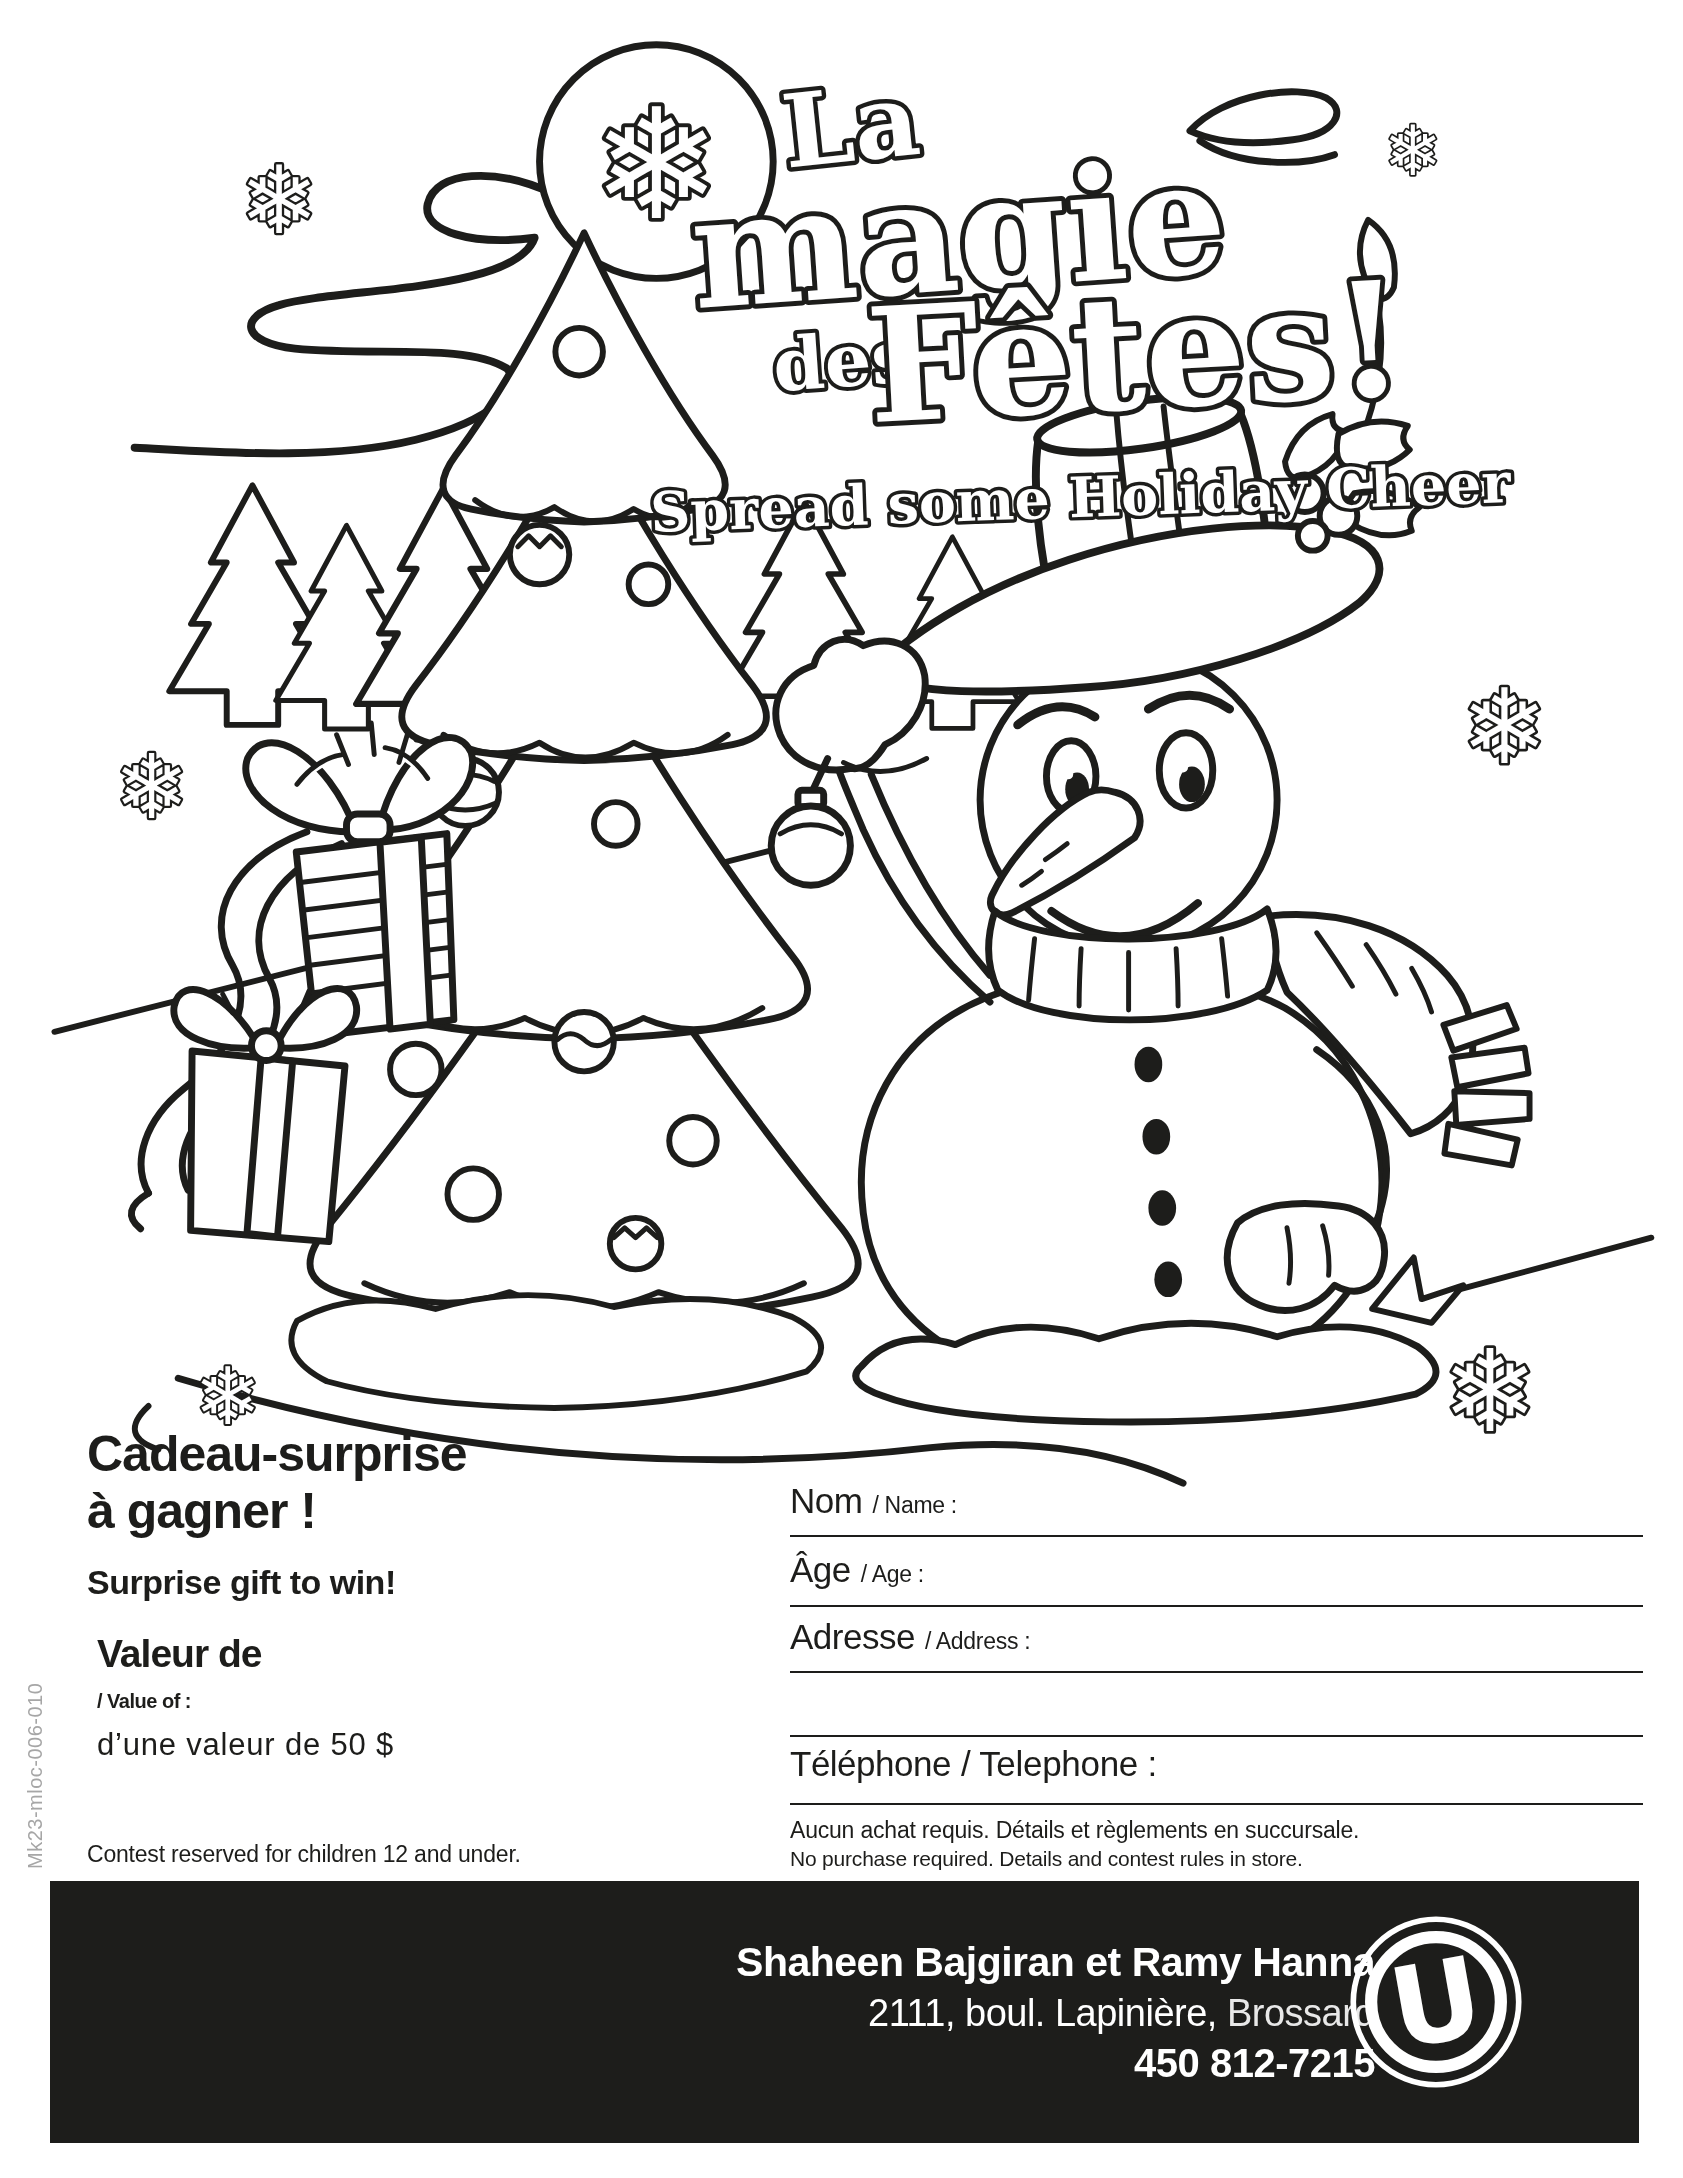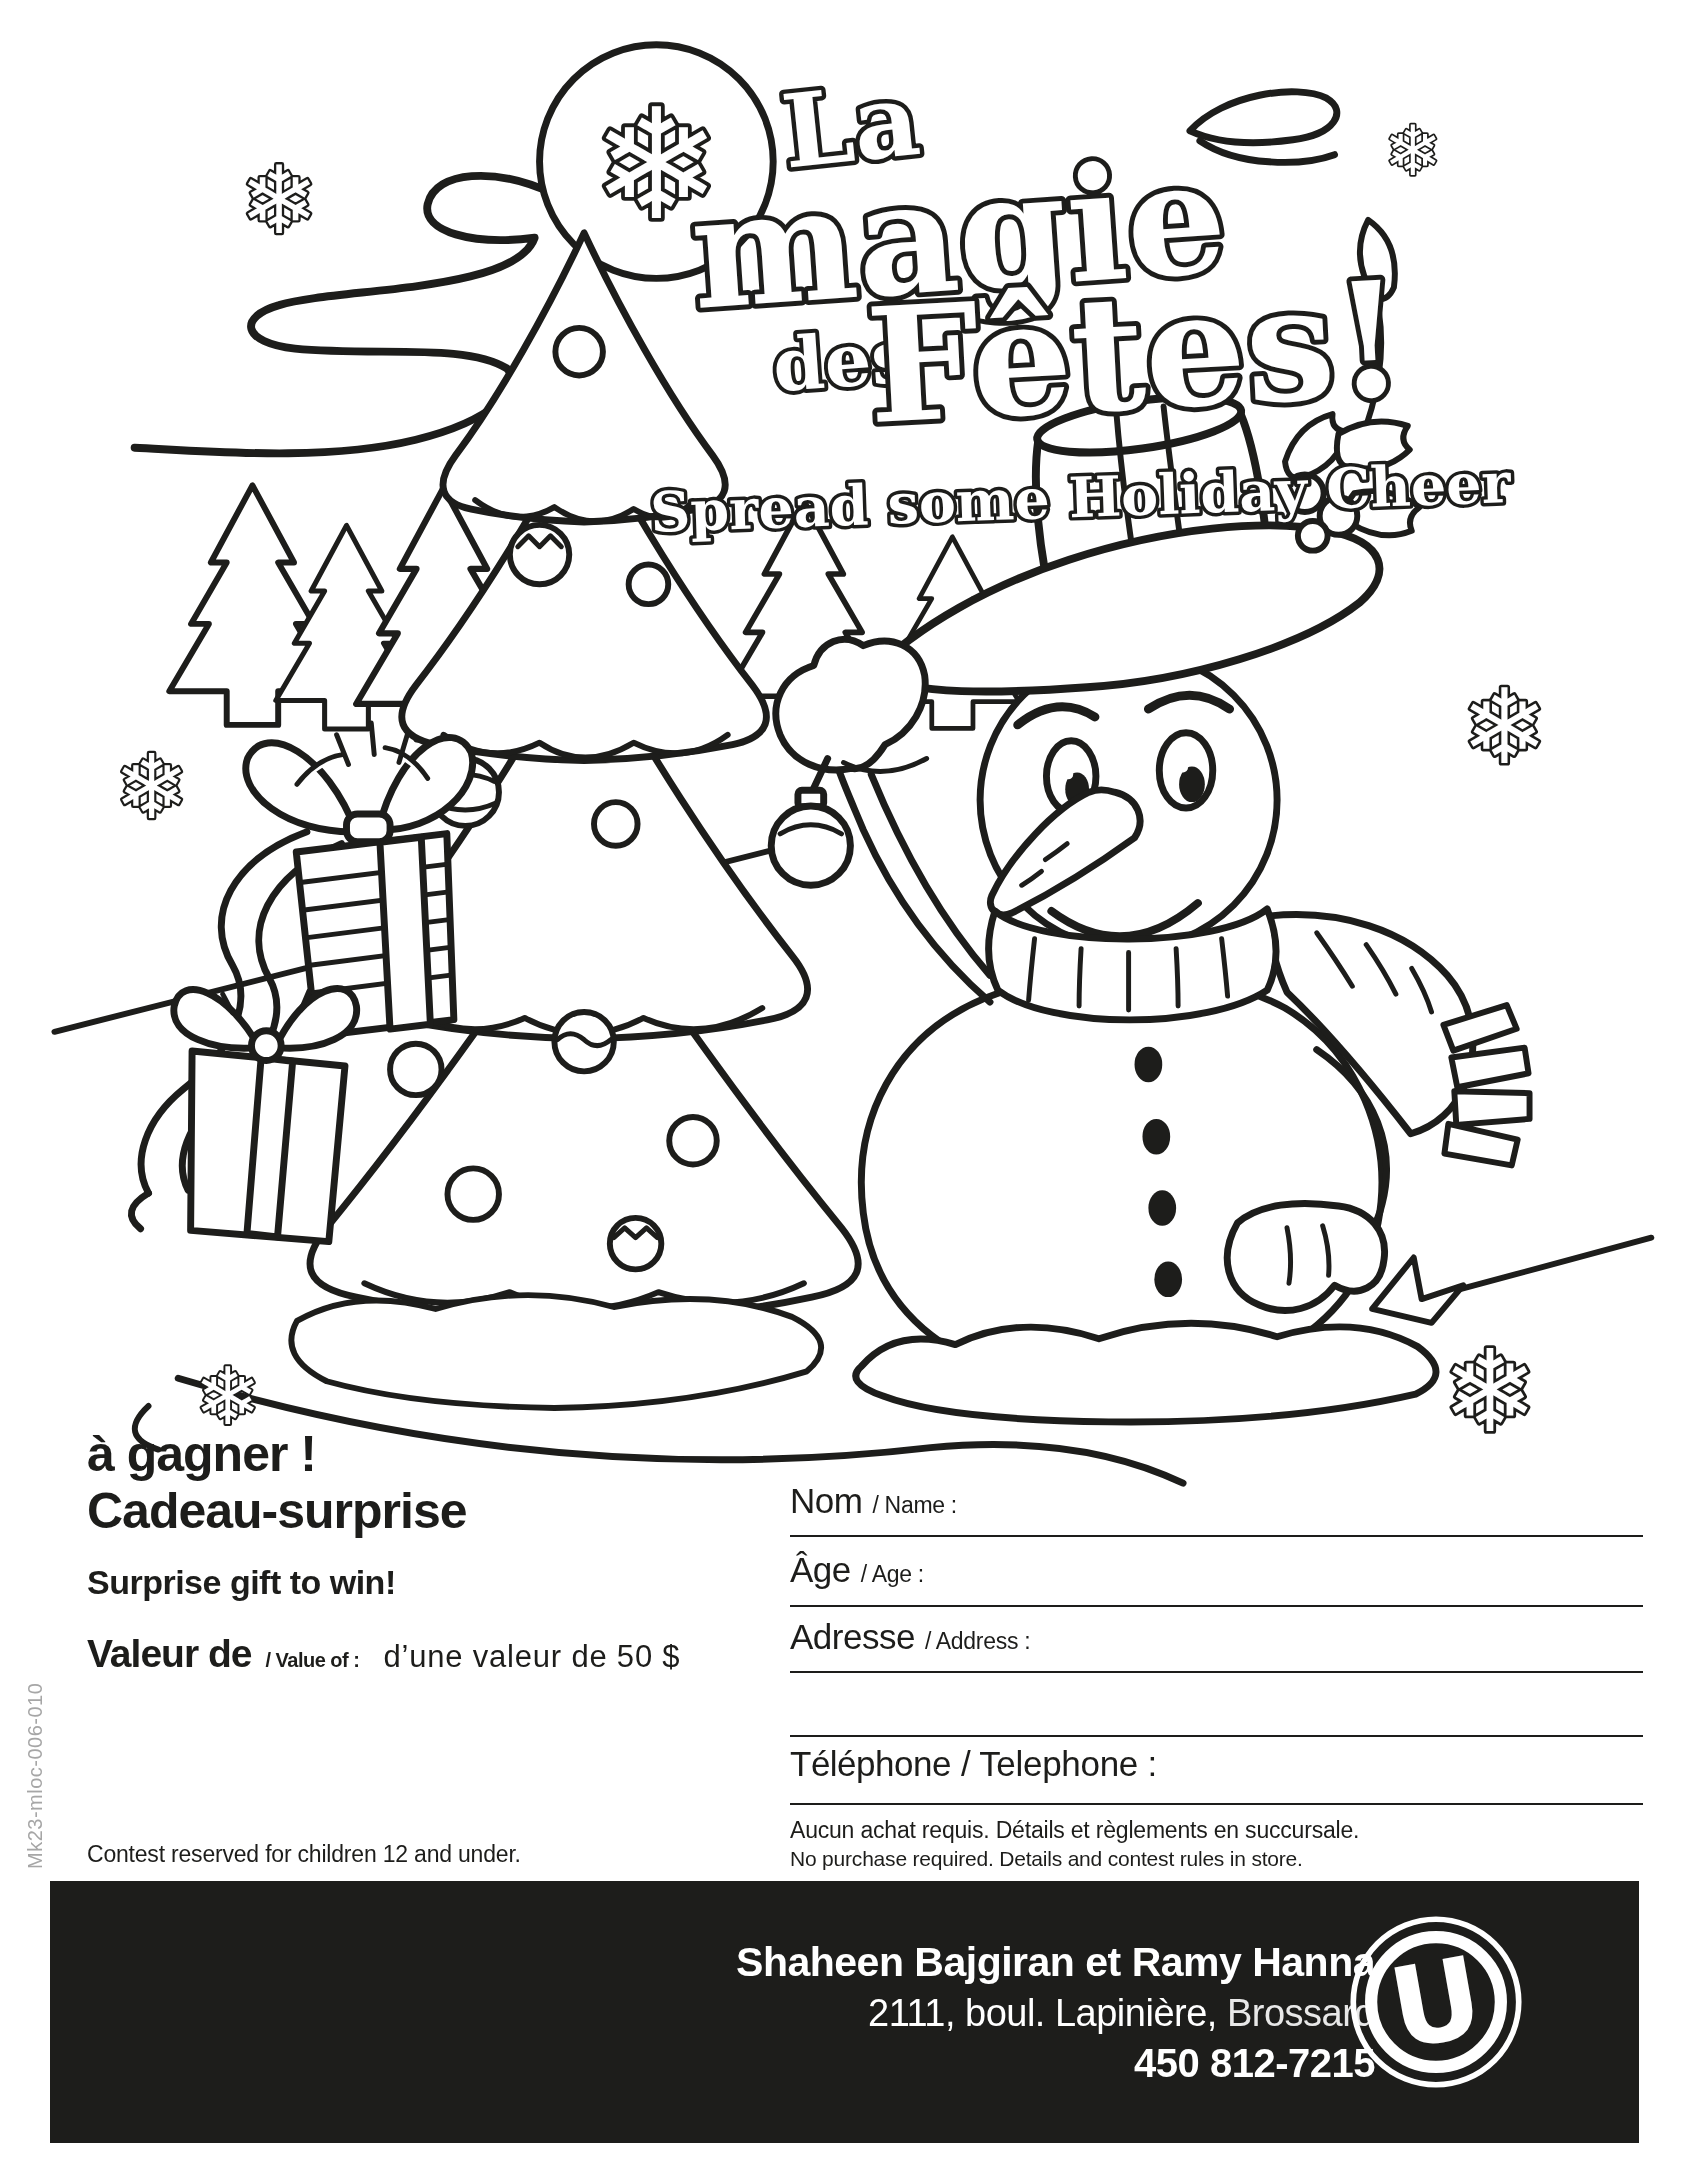--- a/index.html
+++ b/index.html
@@ -13,21 +13,21 @@
   
   svg text.bubble{
     font-family:"DejaVu Serif", serif; font-weight:bold;
     fill:#ffffff; stroke:#1d1d1b; paint-order:stroke;
     stroke-linejoin:round; stroke-linecap:round; text-anchor:middle;
   }
   
   .prize{ left:87px; top:1426px; width:653px; }
   .prize .headline{ font-size:50px; font-weight:bold; letter-spacing:-1px; line-height:1.13; }
   .prize .headline-en{ position:absolute; top:137px; font-size:34px; font-weight:bold; letter-spacing:-0.5px; }
-  .valrow{ position:absolute; display:flex; align-items:baseline; gap:14px; white-space:nowrap; }
+  .valrow{ position:absolute; display:flex; align-items:baseline; gap:14px; white-space:nowrap;flex-direction:column; }
   .valrow .fr{ font-size:39px; font-weight:bold; letter-spacing:-1px; }
   .valrow .en{ font-size:20px; font-weight:bold; letter-spacing:-0.5px; }
   .valrow .val{ font-size:31px; font-weight:normal; letter-spacing:0.8px; margin-left:10px; }
   .elig1{ position:absolute; top:382px; font-size:27px; letter-spacing:-0.2px; }
   .elig2{ position:absolute; top:415px; font-size:23px; letter-spacing:-0.2px; }
   
   .form{ left:790px; top:1465px; width:853px; }
   .frow{ position:absolute; left:0; width:853px; display:flex; align-items:baseline; gap:10px; white-space:nowrap; }
   .frow .fr{ font-size:35px; font-weight:normal; letter-spacing:-0.5px;text-align:right; }
   .frow .en{ font-size:23px; letter-spacing:-0.3px; }
@@ -238,22 +238,22 @@
     <g>
       <text class="bubble" x="863" y="162" font-size="102" stroke-width="9" transform="rotate(-6 863 162)">La</text>
       <text class="bubble" x="972" y="292" font-size="158" stroke-width="10" transform="rotate(-4 972 292)">magie</text>
       <text class="bubble" x="853" y="390" font-size="74" stroke-width="8" transform="rotate(-4 853 390)">des</text>
       <text class="bubble" x="1150" y="412" font-size="160" stroke-width="10" transform="rotate(-3 1150 412)">Fêtes!</text>
       <text class="bubble" x="1092" y="522" font-size="56" stroke-width="7" transform="rotate(-2 1092 522)">Spread some Holiday Cheer</text>
     </g>
   </svg>
 
   <div class="abs prize">
+    <div class="headline">Cadeau-surprise</div>
     <div class="headline">à gagner !</div>
-    <div class="headline">Cadeau-surprise</div>
     <div class="headline-en">Surprise gift to win!</div>
 
     <div class="valrow" style="top:206px">
       <span class="fr">Valeur de</span>
       <span class="en">/ Value of :</span>
       <span class="val">d’une valeur de 50 $</span>
     </div>
 
 
     <div class="elig2">Contest reserved for children 12 and under.</div>

